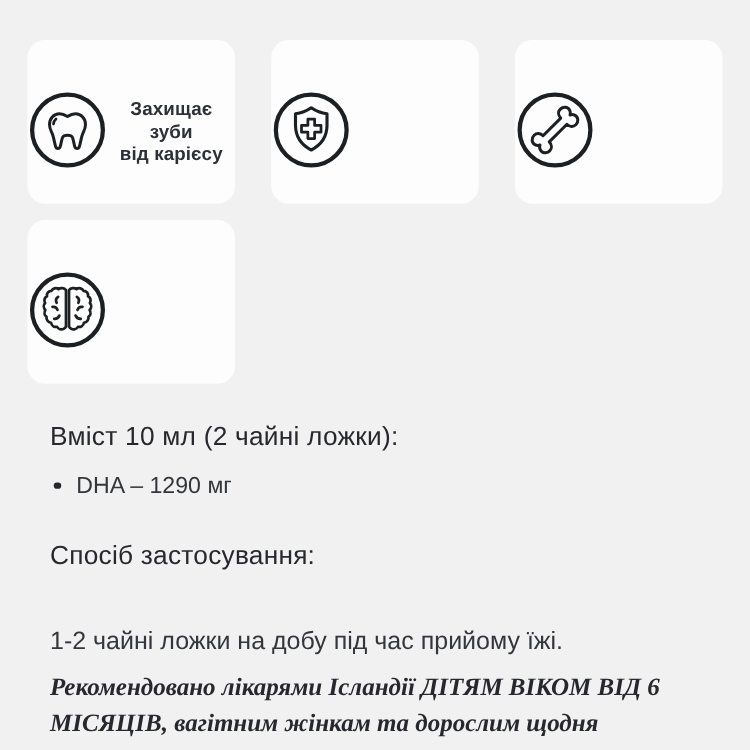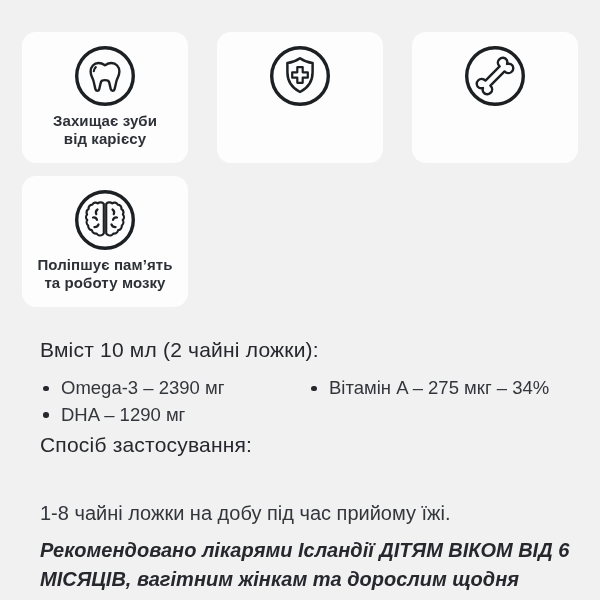--- a/index.html
+++ b/index.html
@@ -11,21 +11,21 @@
     color:#26282d;
   }
   
   .cards-grid{
     position:absolute;left:22px;top:32px;width:556px;
     display:grid;grid-template-columns:repeat(3,166px);
     column-gap:29px;row-gap:13px;
   }
   .card{
     height:131px;background:#fdfdfd;border-radius:14px;
-    display:flex;flex-direction:column;align-items:center;
+    display:flex;align-items:center;
     padding-top:12px;box-sizing:border-box;
   }
   .card svg{width:64px;height:64px;color:#1d2023;flex:0 0 auto;}
   .card-label{
     margin-top:4px;font-size:15px;font-weight:600;line-height:18px;
     color:#2d3137;text-align:center;white-space:pre-line;letter-spacing:.1px;
   }
   
   .sec-heading{
     position:absolute;left:40px;font-size:21px;font-weight:400;color:#26282d;
@@ -46,20 +46,21 @@
     content:"";position:absolute;left:3px;top:10.5px;width:5.5px;height:5.5px;
     border-radius:50%;background:#26282d;
   }
   .usage-text{
     position:absolute;left:40px;top:502px;font-size:20px;color:#33363b;
   }
   .recommendation{
     position:absolute;left:40px;top:536px;width:552px;
     font-size:20px;font-weight:700;font-style:italic;line-height:28.5px;
     color:#26282d;
+    font-family:Liberation Serif, serif;
   }
 </style>
 </head>
 <body>
 
 <div class="cards-grid">
 
   <div class="card">
     <svg viewBox="0 0 64 64" fill="none" stroke="currentColor" stroke-linecap="round" stroke-linejoin="round" aria-hidden="true">
       <circle cx="32" cy="32" r="28.3" stroke-width="3.4"></circle>
@@ -90,34 +91,30 @@
     <svg viewBox="0 0 64 64" fill="none" stroke="currentColor" stroke-linecap="round" stroke-linejoin="round" aria-hidden="true">
       <circle cx="32" cy="32" r="28.3" stroke-width="3.4"></circle>
       <g id="brainL" stroke-width="2.2">
         <path d="M30.8,16 C29.4,14.2 26.6,13.9 24.8,15.3 C23,13.9 20.3,14.5 19.3,16.6 C16.9,16.6 15.1,18.7 15.6,21 C13.6,22 12.9,24.5 14.1,26.4 C12.6,28 12.7,30.5 14.3,32 C13.1,33.8 13.5,36.2 15.2,37.5 C14.9,39.8 16.5,41.9 18.8,42.2 C19.3,44.4 21.4,45.9 23.6,45.5 C24.8,47.4 27.3,48 29.2,46.9 C29.9,46.5 30.4,46 30.8,45.3 Z"></path>
         <path d="M24.5,21.5 C23,22.5 22.5,24.5 23.3,26.2"></path>
         <path d="M20,29.5 C21.8,29.2 23.4,30.2 24,31.9"></path>
         <path d="M25.5,36.5 C24.8,38.2 23.2,39.2 21.4,39.1"></path>
       </g>
       <use href="#brainL" transform="matrix(-1,0,0,1,64,0)"></use>
     </svg>
-    <div class="card-label">Поліпшує пам’ять
-та роботу мозку</div>
   </div>
 
 
 </div>
 
 <div class="sec-heading" id="comp-heading">Вміст 10 мл (2 чайні ложки):</div>
 
 <ul class="fact-list left">
-  <li>Omega-3 – 2390 мг</li>
   <li>DHA – 1290 мг</li>
 </ul>
 
 <ul class="fact-list right">
-  <li>Вітамін A – 275 мкг – 34%</li>
 </ul>
 
 <div class="sec-heading" id="usage-heading">Спосіб застосування:</div>
-<div class="usage-text">1-8 чайні ложки на добу під час прийому їжі.</div>
+<div class="usage-text">1-2 чайні ложки на добу під час прийому їжі.</div>
 
 <div class="recommendation">Рекомендовано лікарями Ісландії ДІТЯМ ВІКОМ ВІД 6 МІСЯЦІВ, вагітним жінкам та дорослим щодня</div>
 
 </body></html>

